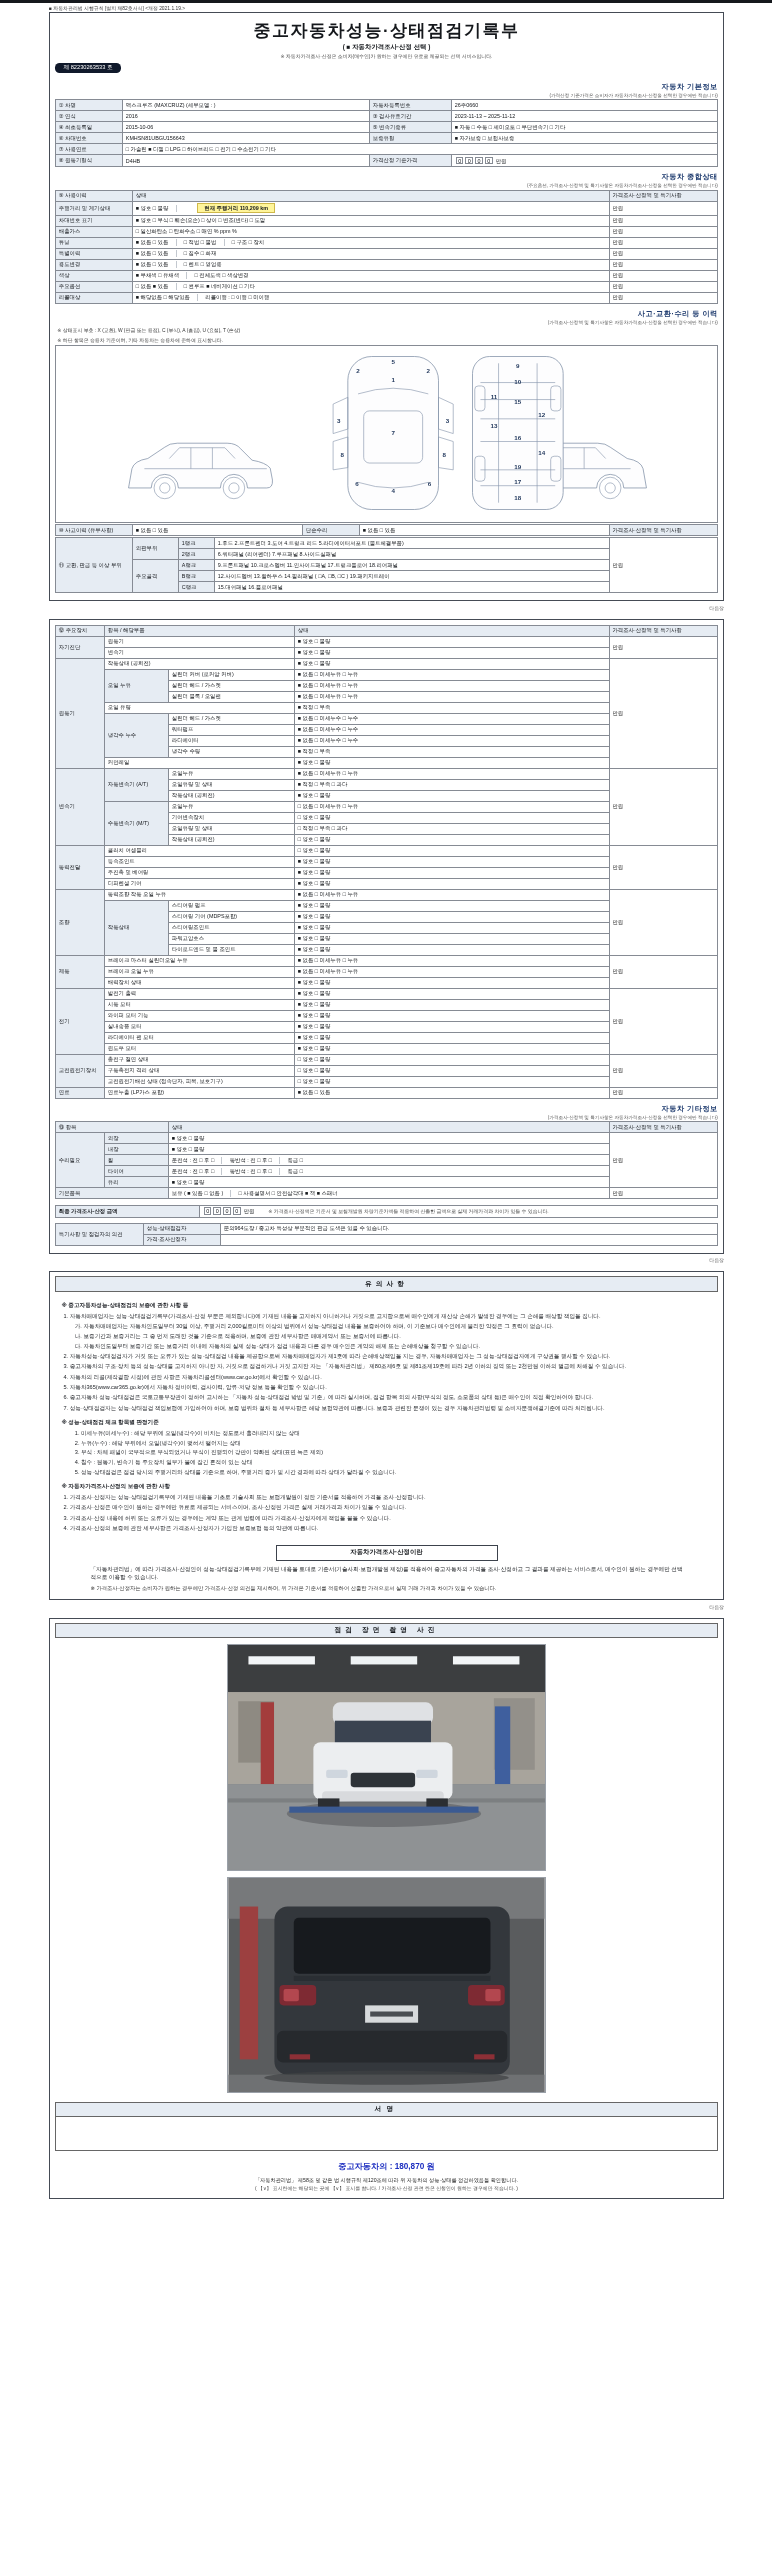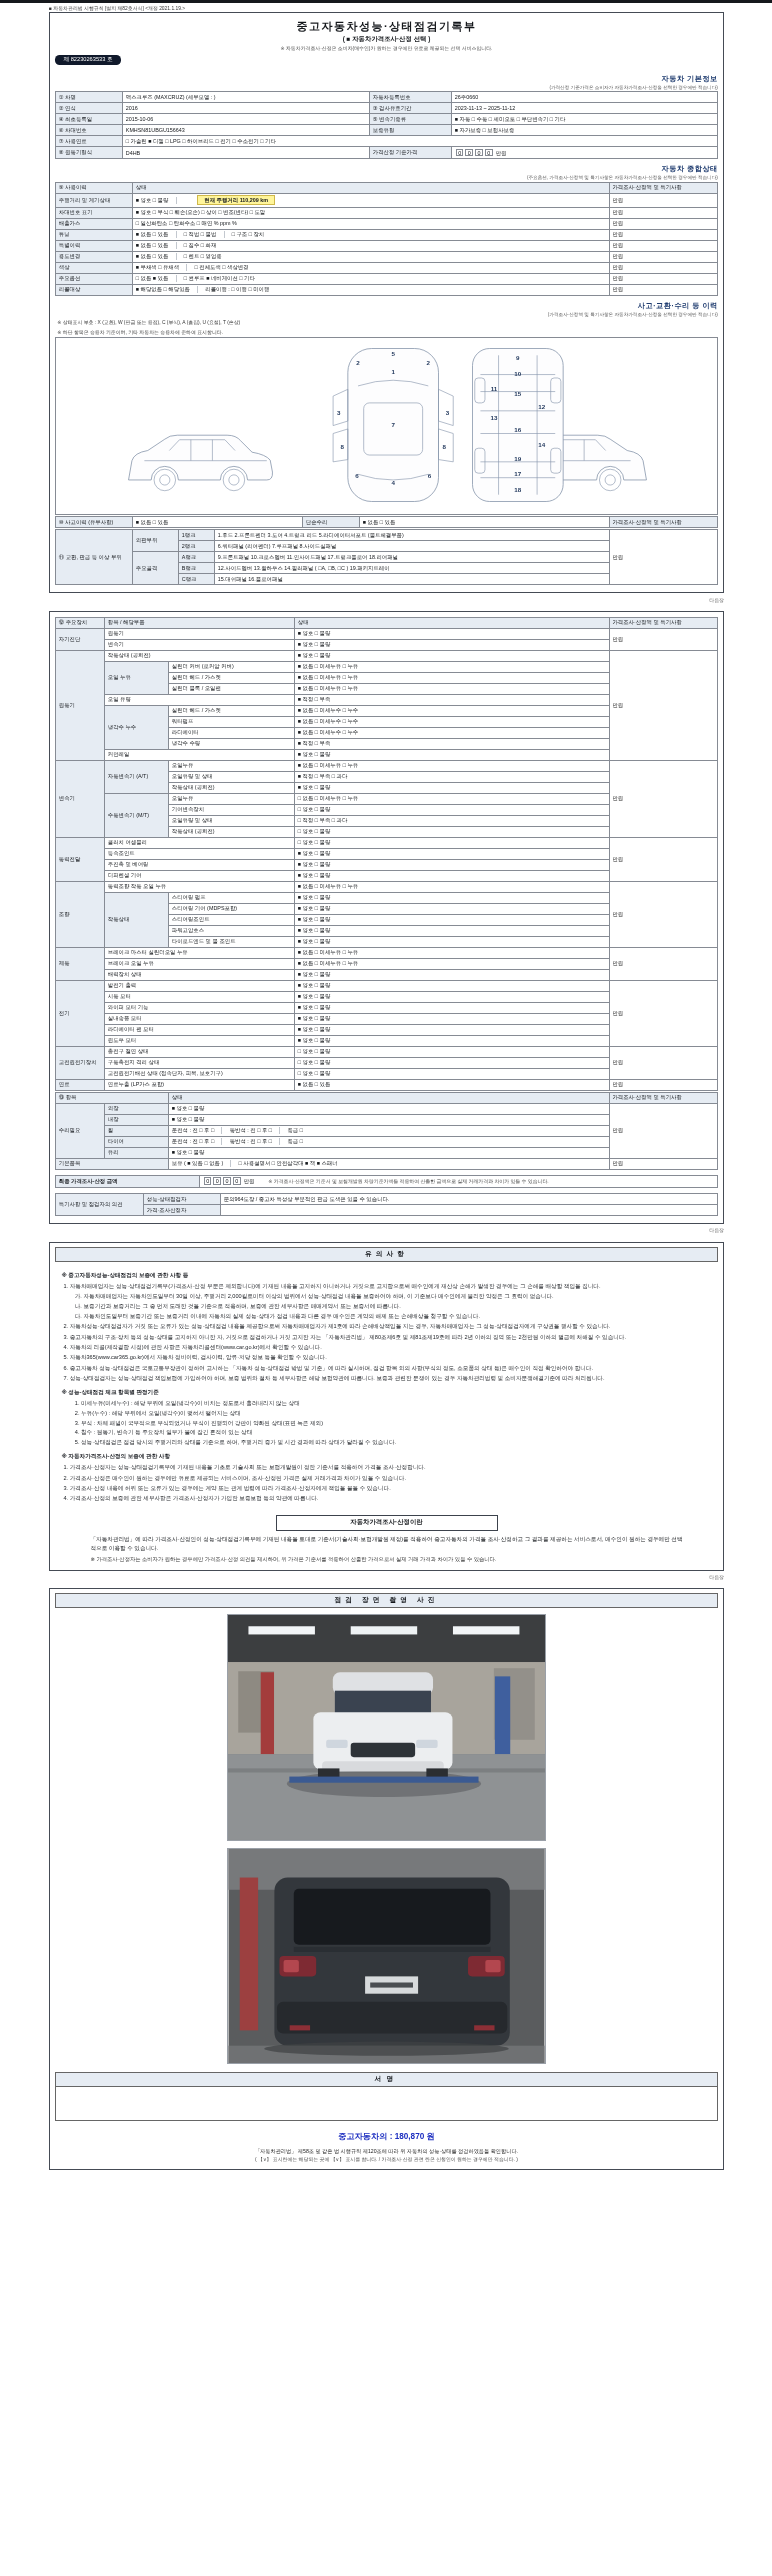--- a/index.html
+++ b/index.html
@@ -2,21 +2,21 @@
 <html style="font-size:8.2px"><head>
 <meta charset="utf-8">
 <style>
 *{box-sizing:border-box}
 html,body{margin:0;padding:0}
 body{width:773px;background:#ffffff;font-family:"Liberation Sans","DejaVu Sans",sans-serif;color:#15181c}
 .topband{height:2.6px;background:#15181c}
 .law{width:675px;margin:2.1px auto 1px;font-size:4.9px;color:#333}
 .block{width:675px;margin:0 auto 3.1px;border:1px solid #454b55;background:#fff;padding:4.1px 5.2px 7.2px}
 .np{width:675px;margin:0 auto 8.2px;text-align:right;font-size:4.9px;color:#666}
-.title{text-align:center;font-size:11px;font-weight:bold;letter-spacing:1.5px;margin-top:2.1px}
+.title{text-align:center;font-size:17px;font-weight:bold;letter-spacing:1.5px;margin-top:2.1px}
 .tsub{text-align:center;font-size:6.4px;font-weight:bold;margin-top:1.5px}
 .tnote{text-align:center;font-size:4.9px;color:#444;margin:1px 0 3.1px}
 .docno{display:inline-block;background:#10192b;color:#fff;font-size:5.7px;padding:1px 8.2px;border-radius:4.6px;margin:1px 0 3.1px}
 .secbar{text-align:right;margin:5.2px 0 1.5px}
 .sectitle{font-size:7.2px;font-weight:bold;color:#1d3a6e;letter-spacing:0.5px}
 .secnote{display:block;font-size:4.6px;color:#555;margin-top:1px}
 table.t{width:100%;border-collapse:collapse;table-layout:fixed;margin-top:1px}
 table.t td,table.t th{border:0.5px solid #868b94;font-size:5.4px;padding:1.5px 2.6px;vertical-align:middle;text-align:left;font-weight:normal;word-break:break-all}
 td.hd,th.hd{background:#e6ecf3;text-align:center}
 td.pr{text-align:right;color:#222;background:#fff}
@@ -521,20 +521,24 @@
         </tr>
         <tr>
           <td class="hd" rowspan="1">연료</td>
           <td colspan="2">연료누출 (LP가스 포함)</td>
           <td class="st"><span class="seg">■ 없음    □ 있음</span></td>
           <td class="pr" rowspan="1">만원</td>
         </tr>
       </tbody>
   </table>
 
+  <div class="secbar">
+    <span class="sectitle">자동차 기타정보</span>
+    <span class="secnote">(가격조사·산정액 및 특기사항은 자동차가격조사·산정을 선택한 경우에만 적습니다)</span>
+  </div>
   <table class="t">
     <colgroup>
         <col style="width:49px">
         <col style="width:64px">
         <col>
         <col style="width:108px">
       </colgroup>
     <tbody>
         <tr>
       <th class="hd" colspan="2">⑬ 항목</th>

